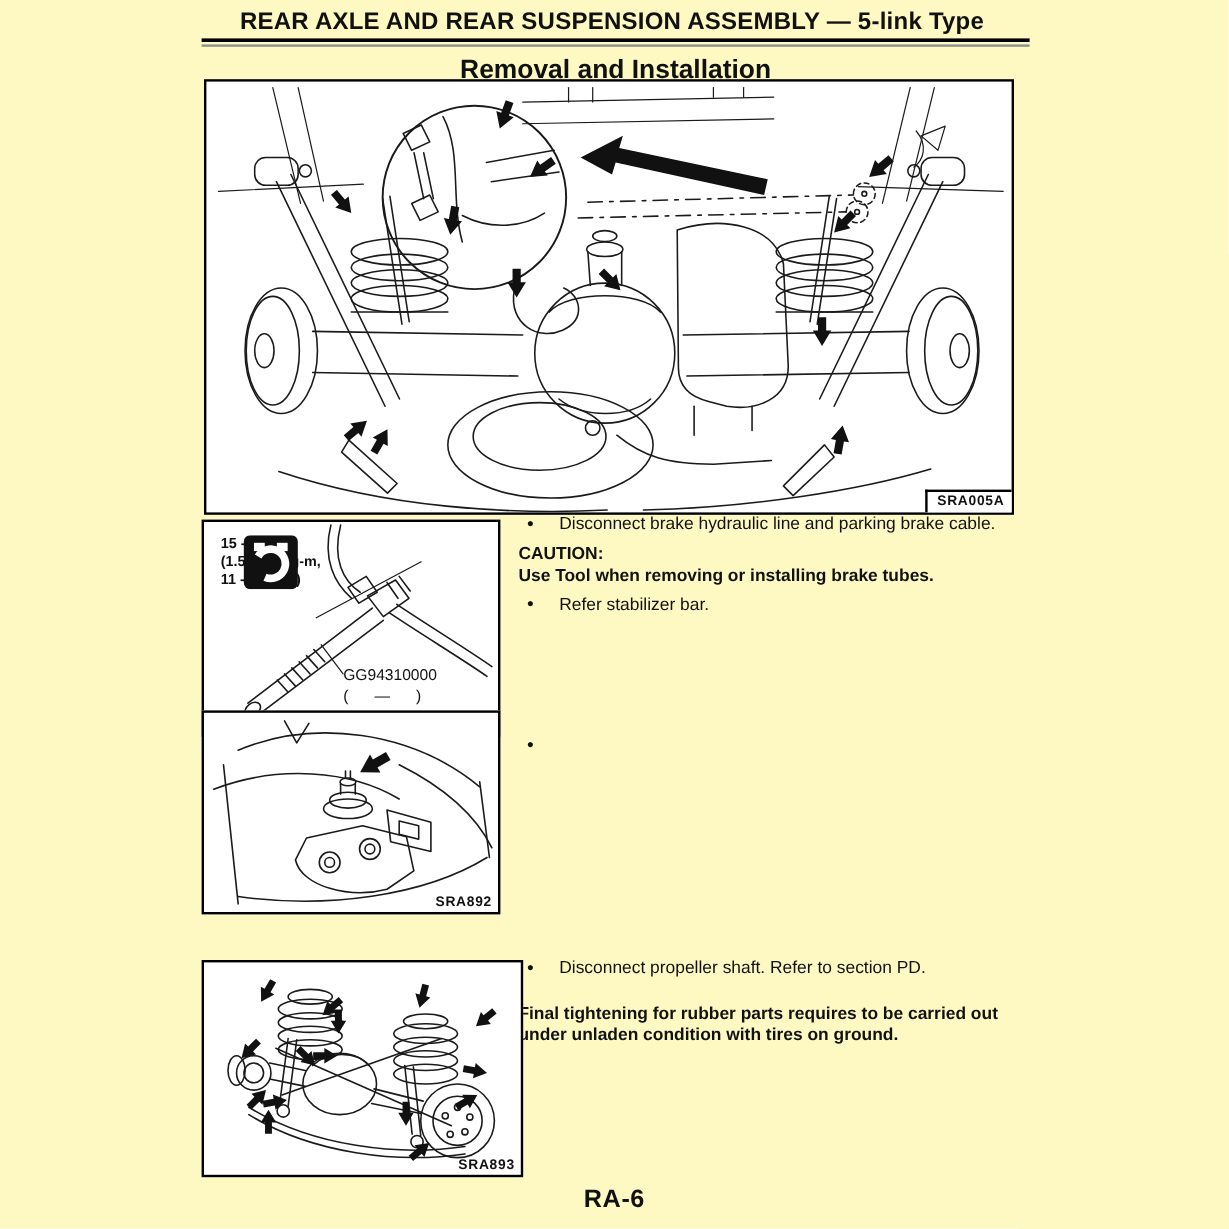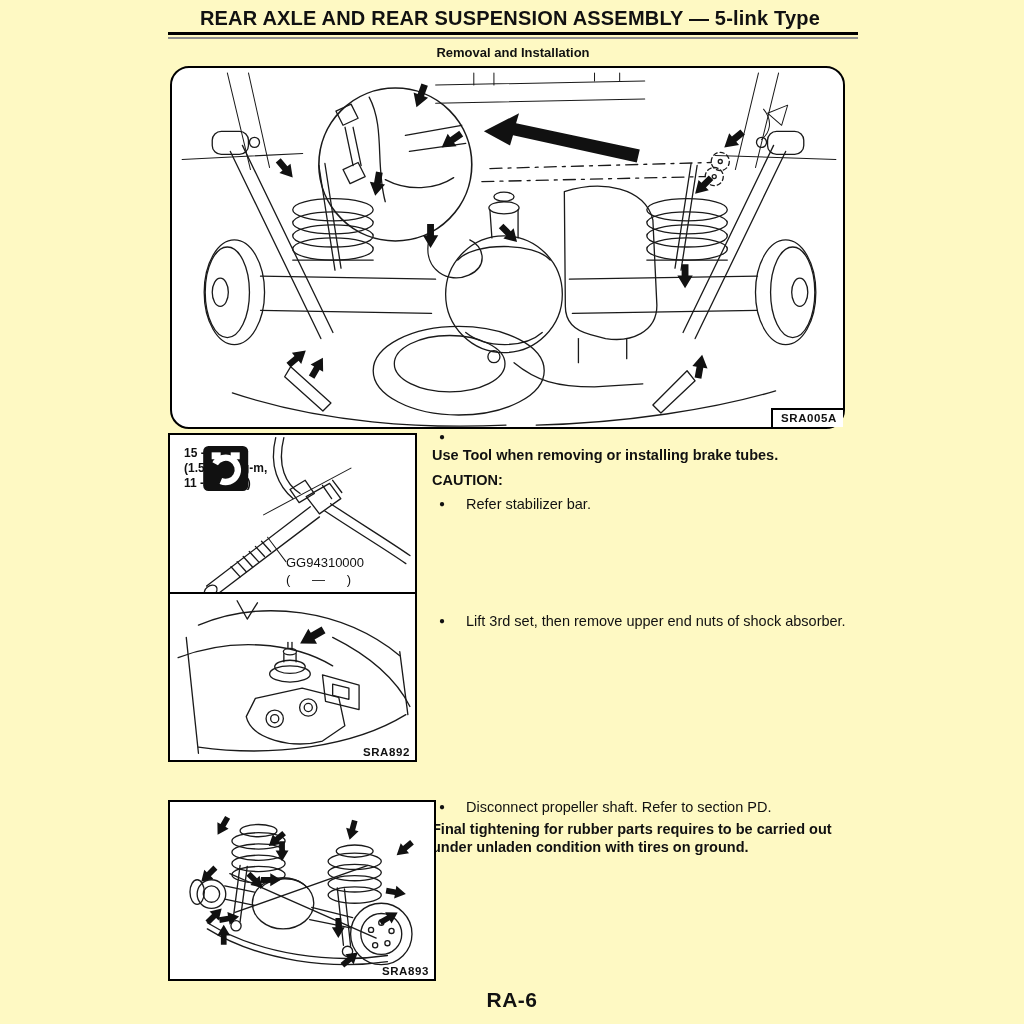--- a/index.html
+++ b/index.html
@@ -4,44 +4,44 @@
 <style>
   html,body{margin:0;padding:0;background:#fff;}
   .page{position:relative;width:1024px;height:1024px;background:#fef9c3;overflow:hidden;
         font-family:"Liberation Sans",sans-serif;color:#111;}
   .abs{position:absolute;}
 
   
   .hd-title{left:160px;top:7px;width:700px;text-align:center;font-size:20px;font-weight:bold;letter-spacing:.2px;white-space:nowrap;}
   .hd-rule1{left:168px;top:32px;width:690px;height:3px;background:#000;}
   .hd-rule2{left:168px;top:37px;width:690px;height:2px;background:#8f8f8f;}
-  .hd-sub{left:168px;top:45px;width:690px;text-align:center;font-size:13px;font-weight:bold;}
+  .hd-sub{left:168px;top:45px;width:690px;text-align:center;font-size:22px;font-weight:bold;}
 
   
   .figbox{border:2px solid #000;background:#fff;}
-  .fig-main{left:170px;top:66px;width:671px;height:359px;border-radius:19px;}
+  .fig-main{left:170px;top:66px;width:671px;height:359px;}
   .fig-tool{left:168px;top:433px;width:245px;height:177px;}
   .fig-892{left:168px;top:592px;width:245px;height:166px;}
   .fig-893{left:168px;top:800px;width:245px;height:177px;padding-left:19px;}
   .figbox svg{position:absolute;left:0;top:0;width:100%;height:100%;}
   .figcode{position:absolute;right:5px;bottom:2px;font-size:11.5px;font-weight:bold;letter-spacing:.6px;}
   .figcode.boxed{right:0;bottom:0;border-top:2px solid #000;border-left:2px solid #000;padding:2px 6px 3px 8px;background:#fff;}
 
   
   .torque{left:14px;top:11px;display:flex;gap:7px;align-items:flex-start;}
   .torque .txt{font-size:12px;font-weight:bold;line-height:15px;white-space:nowrap;}
   .tool-label{left:116px;top:119px;font-size:13px;line-height:17px;white-space:nowrap;}
   .tool-label .pre{white-space:pre;}
 
   
   .col{left:432px;width:430px;font-size:14.5px;line-height:18px;}
   .step{display:flex;padding-left:7px;}
   .step .bullet{width:27px;flex:0 0 27px;font-size:10px;line-height:18px;}
   .bold{font-weight:bold;}
-  .mt4{margin-top:4px;} .mt6{margin-top:6px;} .mt7{margin-top:7px;}
+  .mt4{margin-top:20px;} .mt6{margin-top:6px;} .mt7{margin-top:7px;}
 
   .footer{left:0;top:988px;width:1024px;text-align:center;font-size:21px;font-weight:bold;letter-spacing:.5px;}
 
   .lineart{stroke:#1a1a1a;stroke-width:1.3;fill:none;stroke-linecap:round;stroke-linejoin:round;}
   .thin{stroke-width:1;}
   .solid{fill:#111;stroke:none;}
 </style>
 </head>
 <body>
 
@@ -177,23 +177,24 @@
         <use href="#arwA" transform="translate(549,78) rotate(-40) scale(0.85)"></use>
         <use href="#arwA" transform="translate(520,124) rotate(-45) scale(0.8)"></use>
       </g>
     </svg>
     <span class="figcode boxed">SRA005A</span>
   </div>
 
   <div class="abs col" style="top:428px;">
     <div class="step">
       <span class="bullet">●</span>
-    </div>
+      <span>Disconnect brake hydraulic line and parking brake cable.</span>
+    </div>
+    <div class="bold mt7">CAUTION:</div>
     <div class="bold">Use Tool when removing or installing brake tubes.</div>
-    <div class="bold mt7">CAUTION:</div>
     <div class="step mt6">
       <span class="bullet">●</span>
       <span>Refer stabilizer bar.</span>
     </div>
   </div>
 
   <div class="abs figbox fig-tool">
     <svg viewBox="0 0 241 173">
       <g class="lineart">
         <path d="M104,2 C97,30 107,50 121,62"></path>
@@ -233,21 +234,20 @@
     <div class="abs tool-label">
       <div>GG94310000</div>
       <div class="pre">(      —      )</div>
     </div>
     <span class="figcode">SBR500</span>
   </div>
 
   <div class="abs col" style="top:612px;">
     <div class="step">
       <span class="bullet">●</span>
-      <span>Lift 3rd set, then remove upper end nuts of shock absorber.</span>
     </div>
   </div>
 
   <div class="abs figbox fig-892">
     <svg viewBox="0 0 241 162">
       <defs>
           <path id="arwC" d="M0,0 L15,-9 L15,-4 L28,-4 L28,4 L15,4 L15,9 Z" fill="#111"></path>
         </defs>
       <g class="lineart">
         <path d="M28,30 C90,4 170,14 226,60"></path>

